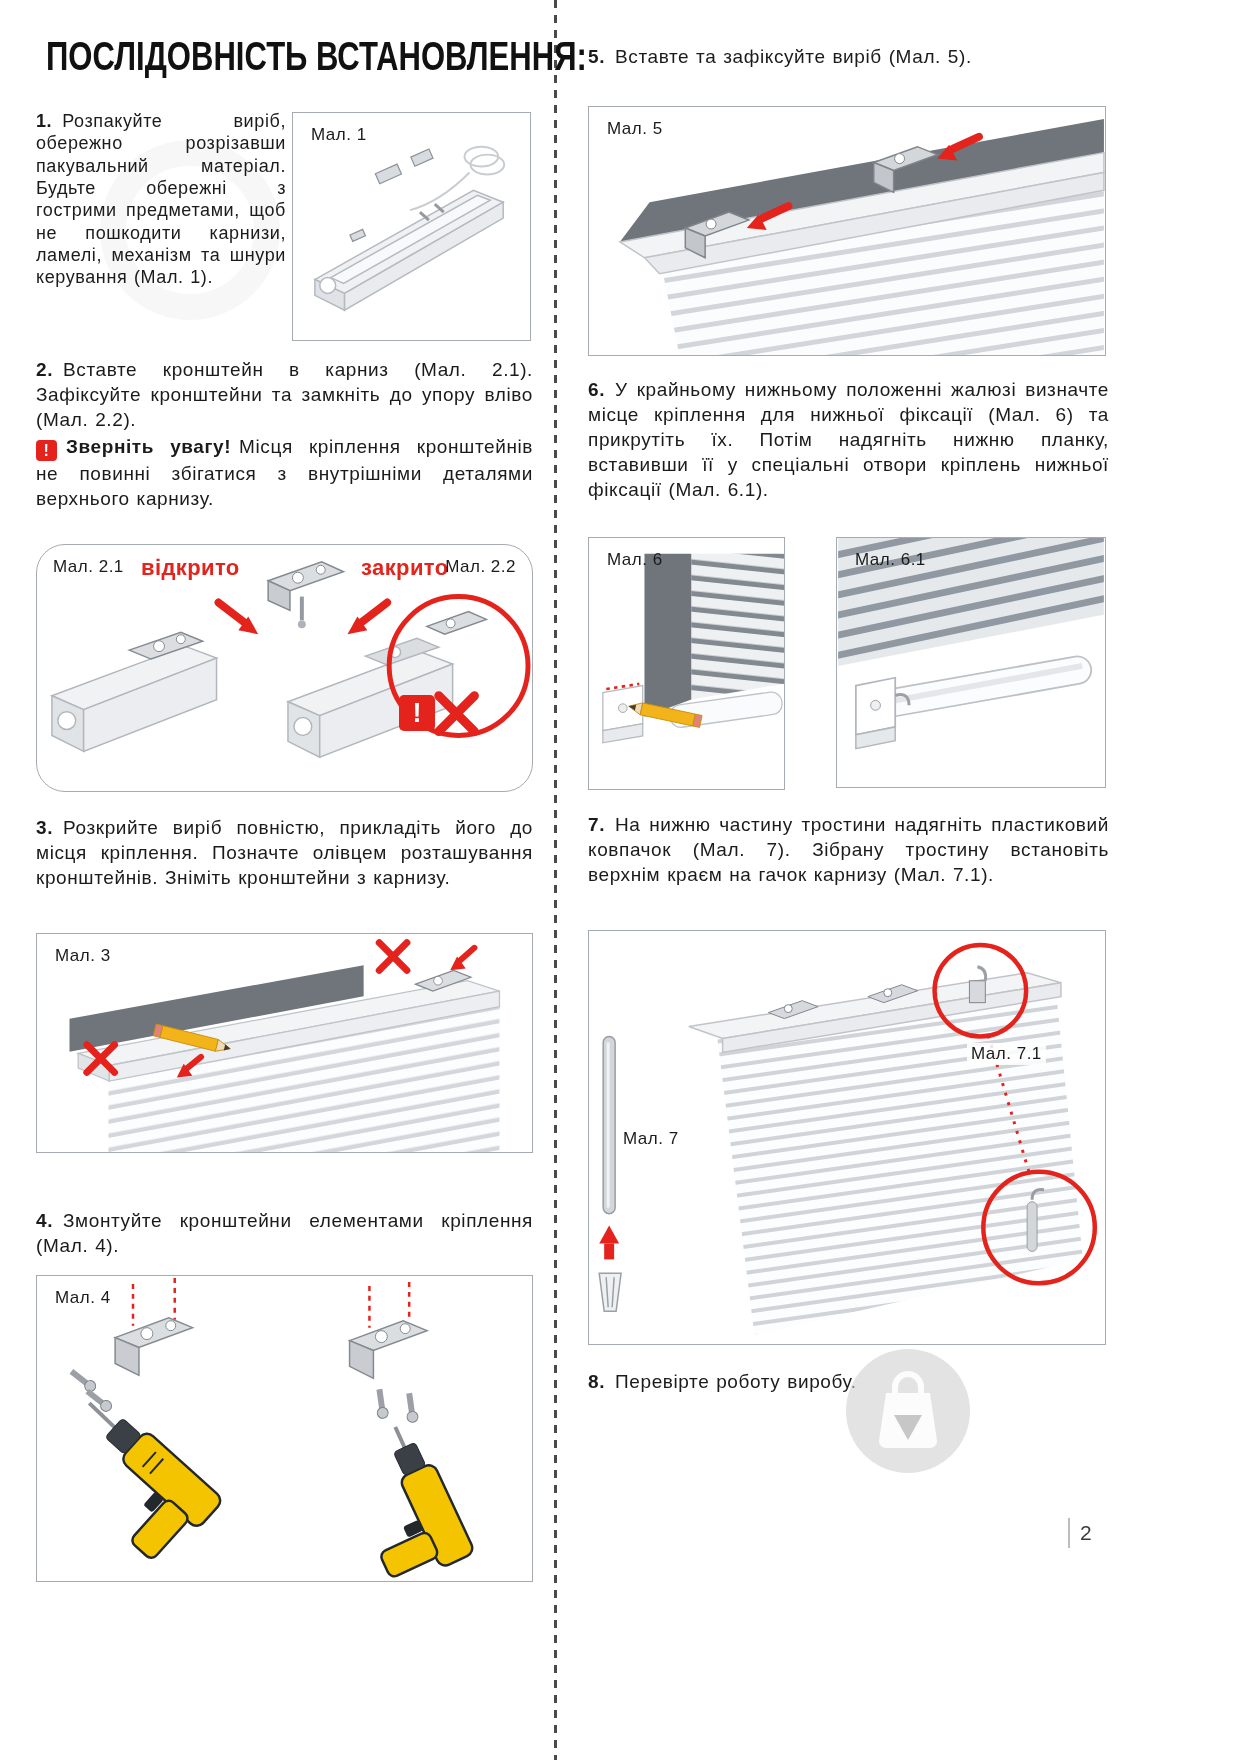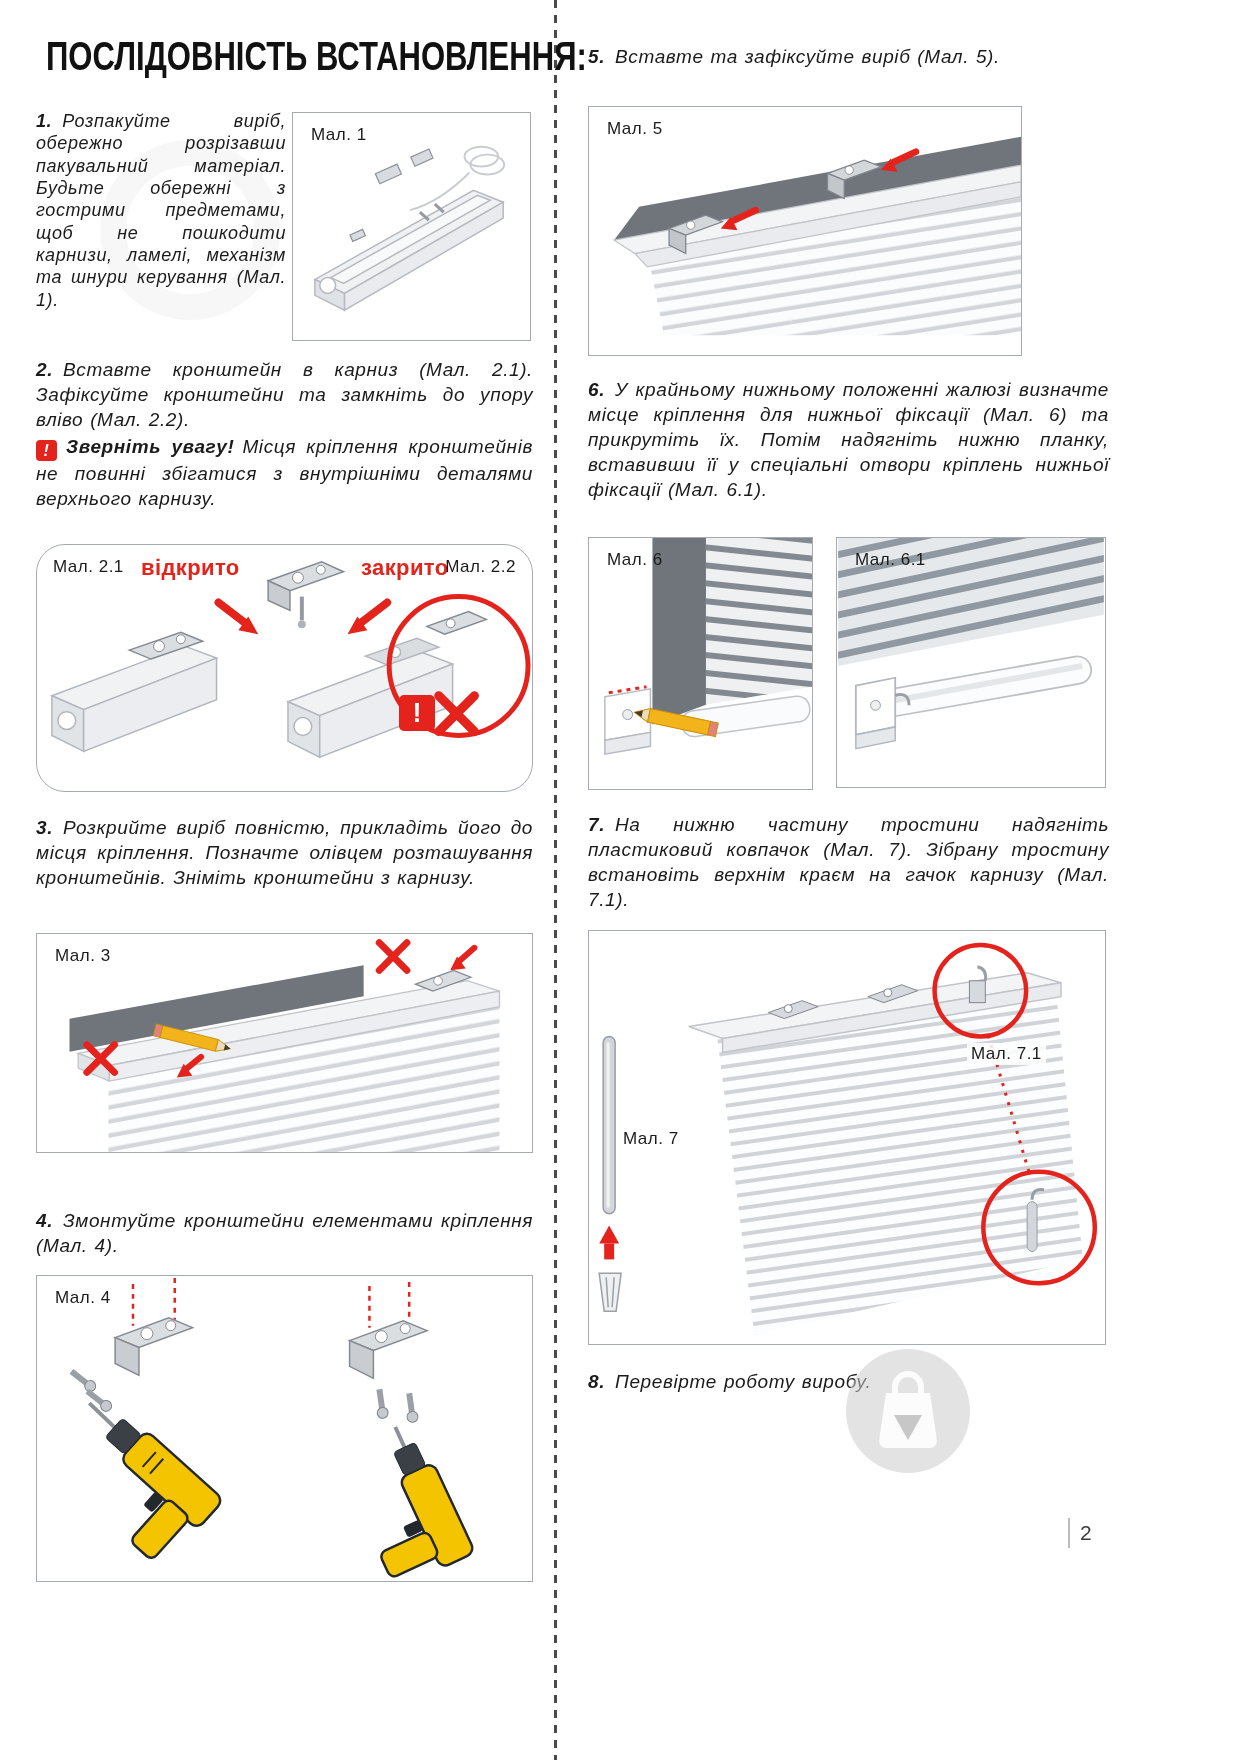--- a/index.html
+++ b/index.html
@@ -11,21 +11,21 @@
     border:26px solid rgba(0,0,0,0.03); border-radius:50%; }
 
   .divider { position:absolute; left:554px; top:0; width:3px; height:1760px;
     background:repeating-linear-gradient(to bottom, #4a4a4a 0 8px, transparent 8px 15px); }
 
   .title { position:absolute; left:46px; top:34px; width:560px;
     font-size:37px; font-weight:800; color:#111; letter-spacing:0px; white-space:nowrap;
     transform:scale(0.84,1.08); transform-origin:0 0; }
 
   .step { position:absolute; font-size:19px; line-height:1.32; letter-spacing:0.6px;
-    word-spacing:1px; text-align:justify; color:#1b1b1b;font-style:italic; }
+    word-spacing:1px; text-align:justify; color:#1b1b1b; }
   .step.s-narrow { font-size:18px; line-height:1.24; }
   .step .num { font-weight:700; margin-right:10px; }
   .wtitle { font-weight:700; margin-right:8px; }
 
   .warnbadge { display:inline-block; width:21px; height:21px; background:#e3231c; color:#fff;
     font-weight:700; text-align:center; line-height:21px; font-size:16px; border-radius:4px;
     vertical-align:-3px; margin-right:9px; }
   .warnbadge.big { position:absolute; width:36px; height:36px; line-height:36px;
     font-size:27px; border-radius:5px; margin:0; z-index:3; }
 
@@ -259,21 +259,21 @@
         </g>
       </g>
     </svg>
     <span class="figlabel" style="left:18px; top:12px;">Мал. 4</span>
   </div>
 
   <p class="step" style="left:588px; top:44px; width:520px;">
     <span class="num">5.</span><span>Вставте та зафіксуйте виріб (Мал. 5).</span>
   </p>
 
-  <div class="figbox" style="left:588px; top:106px; width:434px; height:250px;">
+  <div class="figbox" style="left:588px; top:106px; width:518px; height:250px;">
     <svg class="figsvg" viewBox="0 0 518 250">
       <defs>
         <pattern id="slats5" width="14" height="17" patternUnits="userSpaceOnUse" patternTransform="rotate(-9)">
           <rect width="14" height="17" fill="#fbfcfd"></rect>
           <rect y="12" width="14" height="5" fill="#d2d6da"></rect>
         </pattern>
       </defs>
       <polygon points="60,96 518,12 518,46 30,136" fill="#70757c"></polygon>
       <polygon points="70,150 518,64 518,250 90,250" fill="url(#slats5)"></polygon>
       <g stroke="#c0c4c9" stroke-width="1.5">
@@ -299,21 +299,21 @@
         <polygon points="158,122 178,124 170,108" stroke="none"></polygon>
       </g>
     </svg>
     <span class="figlabel" style="left:18px; top:12px;">Мал. 5</span>
   </div>
 
   <p class="step" style="left:588px; top:377px; width:521px;">
     <span class="num">6.</span><span>У крайньому нижньому положенні жалюзі визначте місце кріплення для нижньої фіксації (Мал. 6) та прикрутіть їх. Потім надягніть нижню планку, вставивши її у спеціальні отвори кріплень нижньої фіксації (Мал. 6.1).</span>
   </p>
 
-  <div class="figbox" style="left:588px; top:537px; width:225px; height:253px;text-align:center;">
+  <div class="figbox" style="left:588px; top:537px; width:197px; height:253px;text-align:center;">
     <svg class="figsvg" viewBox="0 0 225 253">
       <defs>
         <pattern id="slats6" width="20" height="18" patternUnits="userSpaceOnUse" patternTransform="rotate(6)">
           <rect width="20" height="18" fill="#eef0f2"></rect>
           <rect y="12" width="20" height="6" fill="#838990"></rect>
         </pattern>
       </defs>
       <polygon points="118,0 225,0 225,150 118,168" fill="url(#slats6)"></polygon>
       <polygon points="64,0 118,0 118,168 64,188" fill="#70757c"></polygon>
       <rect x="92" y="176" width="130" height="26" rx="12" transform="rotate(-8 92 176)" fill="#fafbfc" stroke="#bfc4c9" stroke-width="1.5"></rect>

